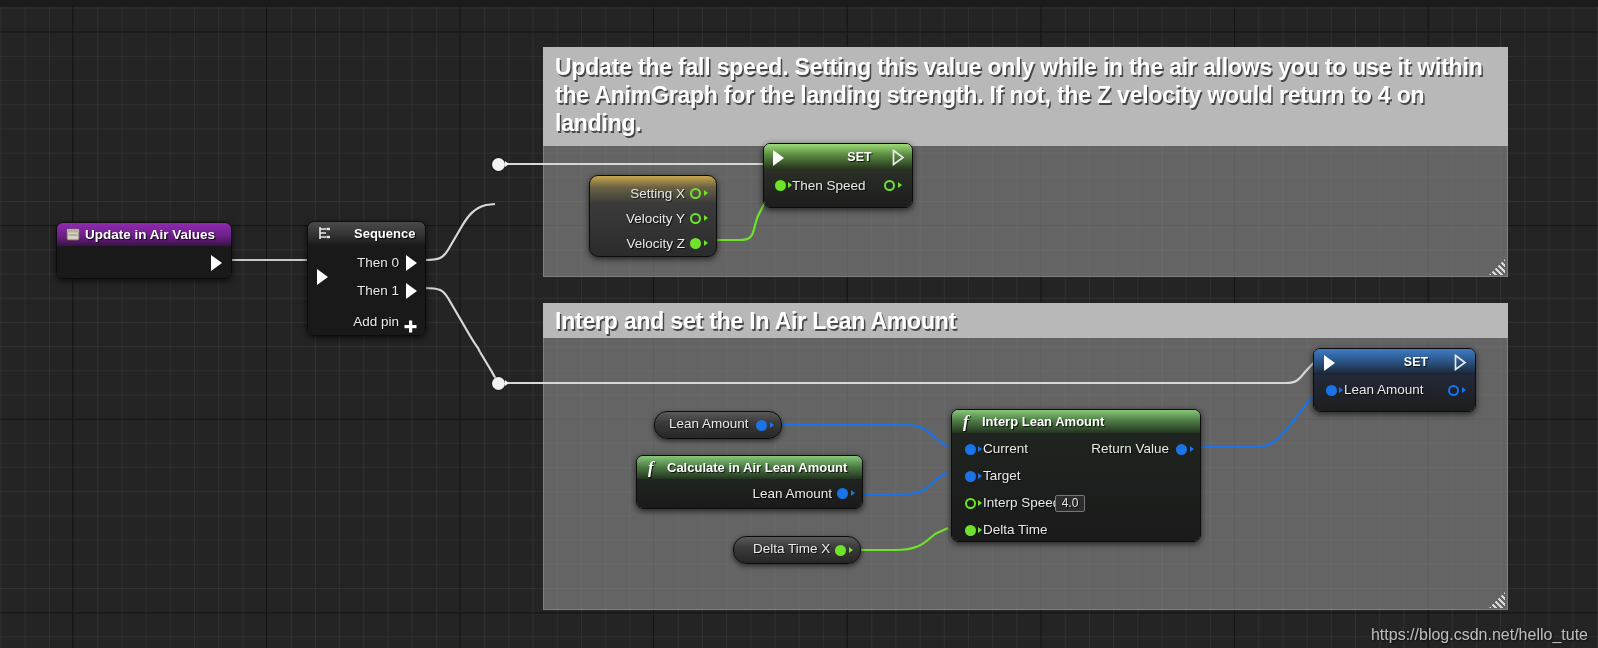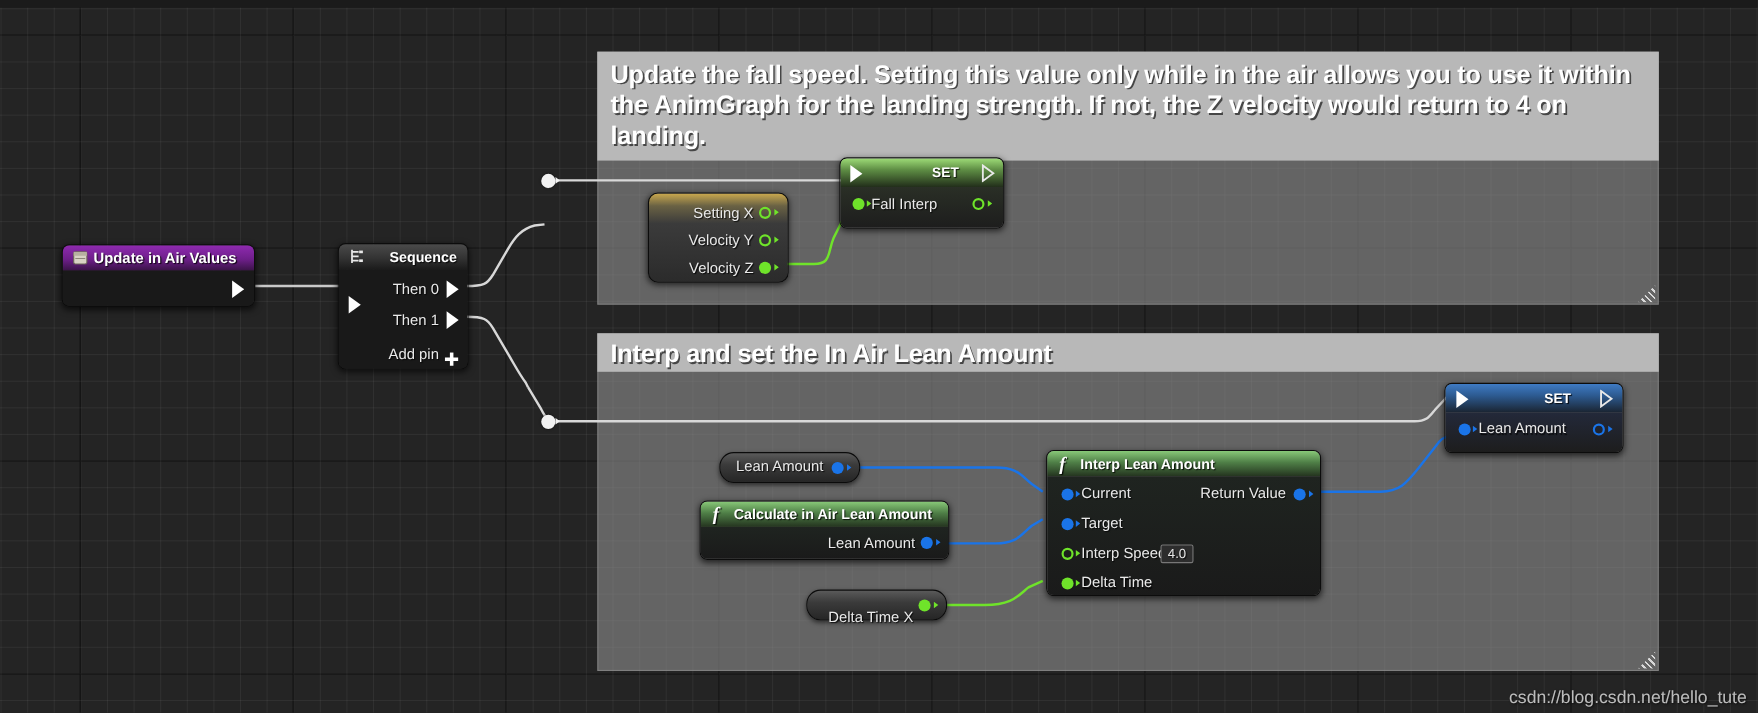--- a/index.html
+++ b/index.html
@@ -251,21 +251,21 @@
       <span>SET</span>
     </div>
     <div class="nbody" style="height:37px;position:relative;background:linear-gradient(to bottom,#2a2f26 0%,#1d1d1d 100%);">
       <div class="exec" style="left:9px;top:-20px;"></div>
       <span style="position:absolute;right:7px;top:-21px;">
         <svg width="13" height="17" viewBox="0 0 13 17">
           <path d="M1.5 1.5 L11 8.5 L1.5 15.5 Z" fill="none" stroke="#e8e8e8" stroke-width="1.7"></path>
         </svg>
       </span>
       <div class="row" style="height:25px;line-height:25px;padding-top:3px;">
-        <span class="lbl" style="left:28px;">Fall Interp</span>
+        <span class="lbl" style="left:28px;">Then Speed</span>
         <div class="pin f-green" style="left:11px;top:10px;"></div>
         <div class="pinarrow green" style="left:24px;top:12px;"></div>
         <div class="pin o-green" style="right:17px;top:10px;"></div>
         <div class="pinarrow green" style="right:10px;top:12px;"></div>
       </div>
     </div>
   </div>
 
   <div class="pill" style="left:654px;top:411px;width:128px;height:28px;
               background:linear-gradient(to bottom,#5a5a5a 0%,#3b3b3b 40%,#262626 100%);">
@@ -287,21 +287,21 @@
       <div class="row" style="height:27px;line-height:29px;">
         <span class="lbl" style="right:30px;">Lean Amount</span>
         <div class="pin f-blue" style="right:14px;top:9px;"></div>
         <div class="pinarrow blue" style="right:7px;top:11px;"></div>
       </div>
     </div>
   </div>
 
   <div class="pill" style="left:733px;top:536px;width:128px;height:28px;
               background:linear-gradient(to bottom,#5a5a5a 0%,#3b3b3b 40%,#262626 100%);">
-    <span class="pl" style="left:19px;top:4px;margin-top:12px;">Delta Time X</span>
+    <span class="pl" style="left:19px;top:4px;">Delta Time X</span>
     <div class="pin f-green" style="right:14px;top:8px;"></div>
     <div class="pinarrow green" style="right:7px;top:10px;"></div>
   </div>
 
   <div class="node" style="left:951px;top:409px;width:250px;height:133px;">
     <div class="nhead h-green" style="padding-left:30px;font-size:13px;">
       <span class="ico">
         <svg width="16" height="23" viewBox="0 0 16 23">
           <text x="3" y="17" font-family="Liberation Serif, serif" font-size="17" font-style="italic" fill="#ffffff">f</text>
         </svg>
@@ -355,14 +355,14 @@
       <div class="row" style="height:25px;line-height:25px;padding-top:2px;">
         <span class="lbl" style="left:30px;">Lean Amount</span>
         <div class="pin f-blue" style="left:12px;top:10px;"></div>
         <div class="pinarrow blue" style="left:25px;top:12px;"></div>
         <div class="pin o-blue" style="right:16px;top:10px;"></div>
         <div class="pinarrow blue" style="right:9px;top:12px;"></div>
       </div>
     </div>
   </div>
 
-  <div id="watermark">csdn://blog.csdn.net/hello_tute</div>
+  <div id="watermark">https://blog.csdn.net/hello_tute</div>
 </div>
 
 </body></html>

